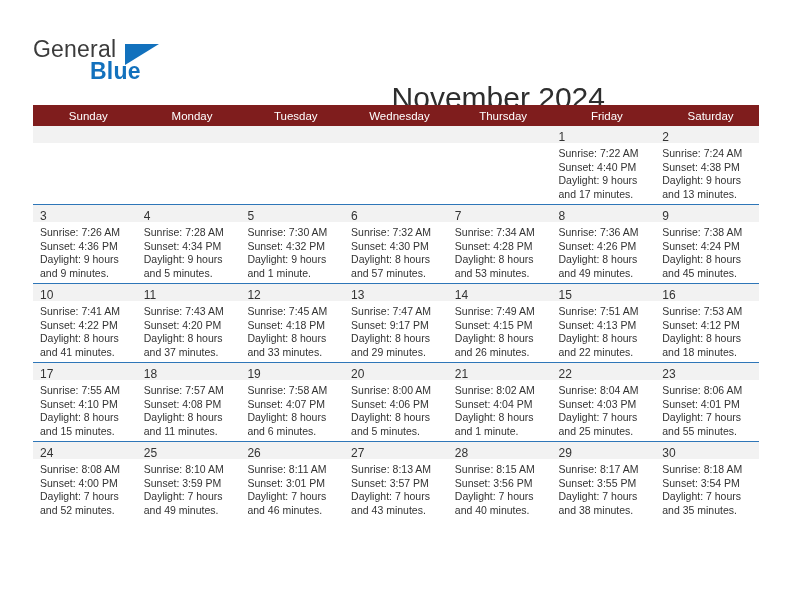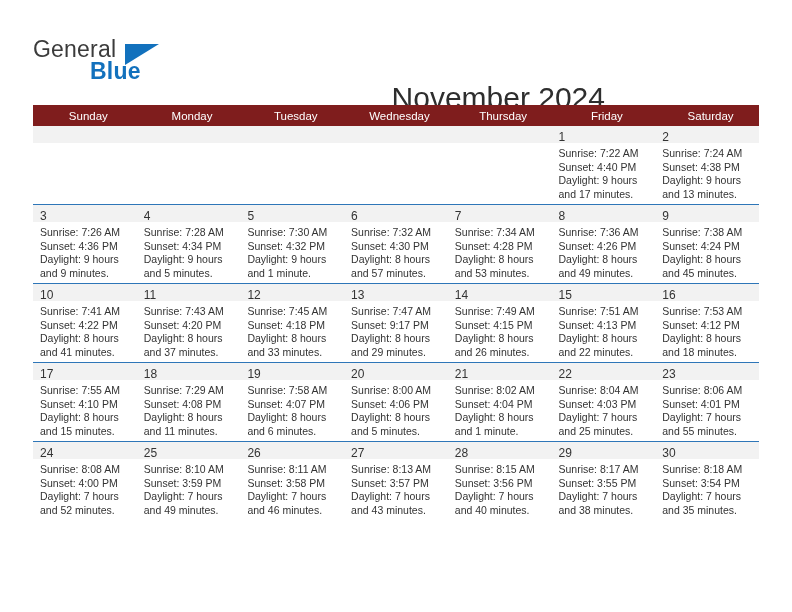--- a/index.html
+++ b/index.html
@@ -354,21 +354,21 @@
             <div class="cell-body">
               <div class="cell-line">Sunrise: 7:55 AM</div>
               <div class="cell-line">Sunset: 4:10 PM</div>
               <div class="cell-line">Daylight: 8 hours</div>
               <div class="cell-line">and 15 minutes.</div>
             </div>
           </td>
           <td>
             <div class="daynum-bar"><span class="daynum">18</span></div>
             <div class="cell-body">
-              <div class="cell-line">Sunrise: 7:29 AM</div>
+              <div class="cell-line">Sunrise: 7:57 AM</div>
               <div class="cell-line">Sunset: 4:08 PM</div>
               <div class="cell-line">Daylight: 8 hours</div>
               <div class="cell-line">and 11 minutes.</div>
             </div>
           </td>
           <td>
             <div class="daynum-bar"><span class="daynum">19</span></div>
             <div class="cell-body">
               <div class="cell-line">Sunrise: 7:58 AM</div>
               <div class="cell-line">Sunset: 4:07 PM</div>
@@ -429,21 +429,21 @@
               <div class="cell-line">Sunrise: 8:10 AM</div>
               <div class="cell-line">Sunset: 3:59 PM</div>
               <div class="cell-line">Daylight: 7 hours</div>
               <div class="cell-line">and 49 minutes.</div>
             </div>
           </td>
           <td>
             <div class="daynum-bar"><span class="daynum">26</span></div>
             <div class="cell-body">
               <div class="cell-line">Sunrise: 8:11 AM</div>
-              <div class="cell-line">Sunset: 3:58 PM</div>
+              <div class="cell-line">Sunset: 3:01 PM</div>
               <div class="cell-line">Daylight: 7 hours</div>
               <div class="cell-line">and 46 minutes.</div>
             </div>
           </td>
           <td>
             <div class="daynum-bar"><span class="daynum">27</span></div>
             <div class="cell-body">
               <div class="cell-line">Sunrise: 8:13 AM</div>
               <div class="cell-line">Sunset: 3:57 PM</div>
               <div class="cell-line">Daylight: 7 hours</div>

